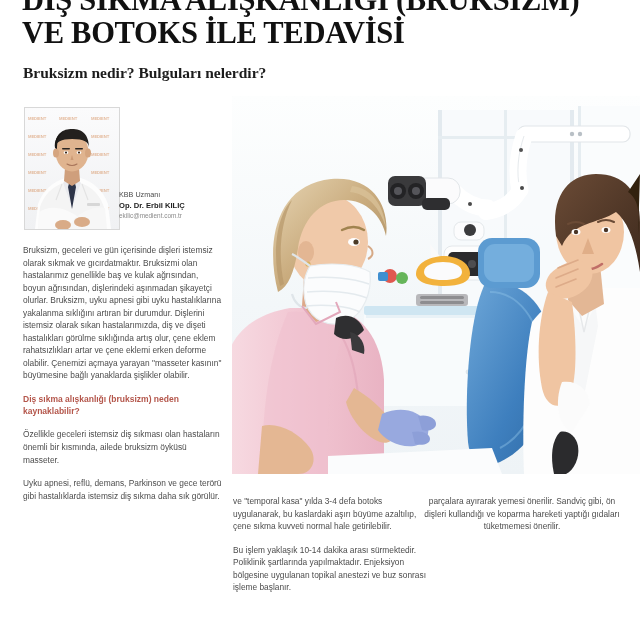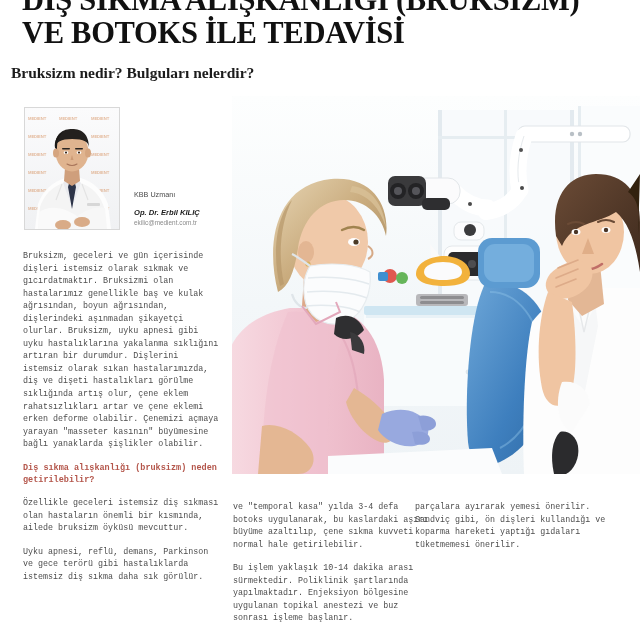--- a/index.html
+++ b/index.html
@@ -34,21 +34,21 @@
     font-weight: bold;
     font-size: 30.5px;
     line-height: 33px;
     letter-spacing: -0.3px;
     color: #111111;
     white-space: pre-line;
   }
 
   .deck {
     position: absolute;
-    left: 11px;
+    left: 23px;
     top: 63px;
     width: 420px;
     font-family: "Liberation Serif", "DejaVu Serif", serif;
     font-weight: bold;
     font-size: 15.5px;
     line-height: 19px;
     color: #1c1c1c;
   }
 
   
@@ -88,37 +88,36 @@
     font-family: "Liberation Sans", sans-serif;
     font-weight: bold;
     white-space: nowrap;
   }
   .author-photo .person {
     position: absolute;
     left: 0; right: 0; bottom: 0;
   }
   .caption {
     position: absolute;
-    left: 110px;
+    left: 95px;
     top: 83px;
     width: 100px;
     line-height: 9.5px;
   }
   .caption .c-role {
     font-size: 7.2px;
     color: #4a4a4a;
     display: block;
   }
   .caption .c-name {
     font-size: 7.6px;
     font-weight: bold;
     color: #1d1d1d;
     display: block;
-    margin-top: 8px;
-    font-style: italic;
+    margin-top: 1px;
   }
   .caption .c-mail {
     font-size: 6.4px;
     color: #8b8b8b;
     display: block;
     margin-top: 1px;
   }
 
   
   .main-photo {
@@ -133,39 +132,39 @@
 
   
   .col {
     position: absolute;
     font-size: 8.35px;
     line-height: 12.55px;
     color: #4d4d4d;
     text-align: left;
   }
   .col p {
-    margin: 10px 0 11px 0;
-    font-family: Liberation Mono, monospace;
+    margin: 4px 0 11px 0;
   }
   .col p:last-child { margin-bottom: 0; }
 
   .col-left {
     left: 23px;
     top: 240px;
     width: 200px;
   }
   .col-mid {
     left: 233px;
     top: 491px;
     width: 196px;
   }
   .col-right {
-    left: 415px;
+    left: 424px;
     top: 491px;
     width: 196px;
+    text-align: center;
   }
 
   .sub-red {
     color: #b4564b;
     font-weight: bold;
     font-size: 8.5px;
     line-height: 12.2px;
     margin: 0 0 1px 0;
   }
 </style>
@@ -420,22 +419,22 @@
 
       <path d="M104 222 C116 216 128 222 132 234 C124 244 110 246 102 238 Z" fill="#2f2f31"></path>
       <path d="M118 236 C128 238 134 248 132 258 L120 254 Z" fill="#3a3a3c"></path>
 
       <path d="M328 336 C336 334 344 340 346 350 C348 362 342 374 334 378 L322 378 C318 360 320 344 328 336 Z" fill="#2b2b2d"></path>
     </svg>
   </div>
 
   <div class="col col-left">
       <p>Bruksizm, geceleri ve gün içerisinde dişleri istemsiz olarak sıkmak ve gıcırdatmaktır. Bruksizmi olan hastalarımız genellikle baş ve kulak ağrısından, boyun ağrısından, dişlerindeki aşınmadan şikayetçi olurlar. Bruksizm, uyku apnesi gibi uyku hastalıklarına yakalanma sıklığını artıran bir durumdur. Dişlerini istemsiz olarak sıkan hastalarımızda, diş ve dişeti hastalıkları görülme sıklığında artış olur, çene eklem rahatsızlıkları artar ve çene eklemi erken deforme olabilir. Çenemizi açmaya yarayan "masseter kasının" büyümesine bağlı yanaklarda şişlikler olabilir.</p>
-      <p class="sub-red">Diş sıkma alışkanlığı (bruksizm) neden getirilebilir?</p>
-      <p>Özellikle geceleri istemsiz diş sıkması olan hastaların önemli bir kısmında, ailede bruksizm öyküsü mevcuttur.</p>
+      <p class="sub-red">Diş sıkma alışkanlığı (bruksizm) neden kaynaklabilir?</p>
+      <p>Özellikle geceleri istemsiz diş sıkması olan hastaların önemli bir kısmında, ailede bruksizm öyküsü masseter.</p>
       <p>Uyku apnesi, reflü, demans, Parkinson ve gece terörü gibi hastalıklarda istemsiz diş sıkma daha sık görülür.</p>
     </div>
 
   <div class="col col-mid">
       <p>ve "temporal kasa" yılda 3-4 defa botoks uygulanarak, bu kaslardaki aşırı büyüme azaltılıp, çene sıkma kuvveti normal hale getirilebilir.</p>
       <p>Bu işlem yaklaşık 10-14 dakika arası sürmektedir. Poliklinik şartlarında yapılmaktadır. Enjeksiyon bölgesine uygulanan topikal anestezi ve buz sonrası işleme başlanır.</p>
     </div>
 
   <div class="col col-right">
       <p>parçalara ayırarak yemesi önerilir. Sandviç gibi, ön dişleri kullandığı ve koparma hareketi yaptığı gıdaları tüketmemesi önerilir.</p>

